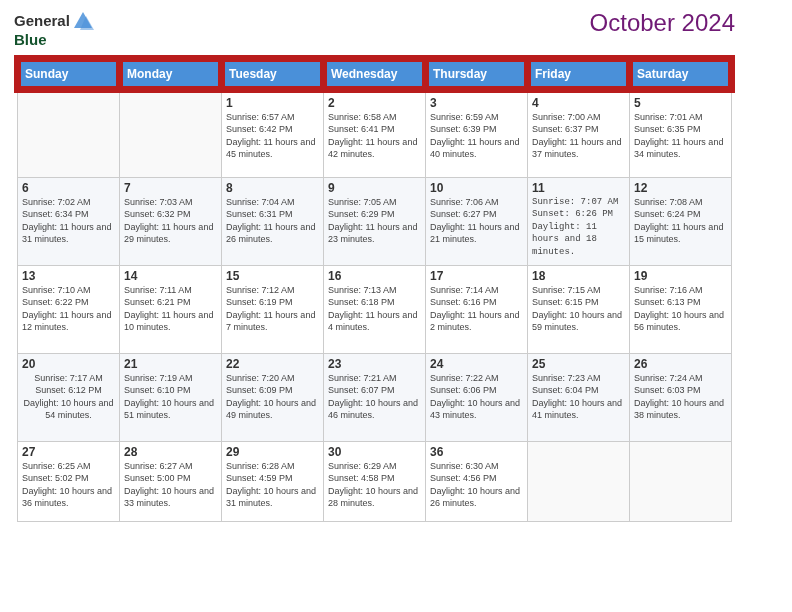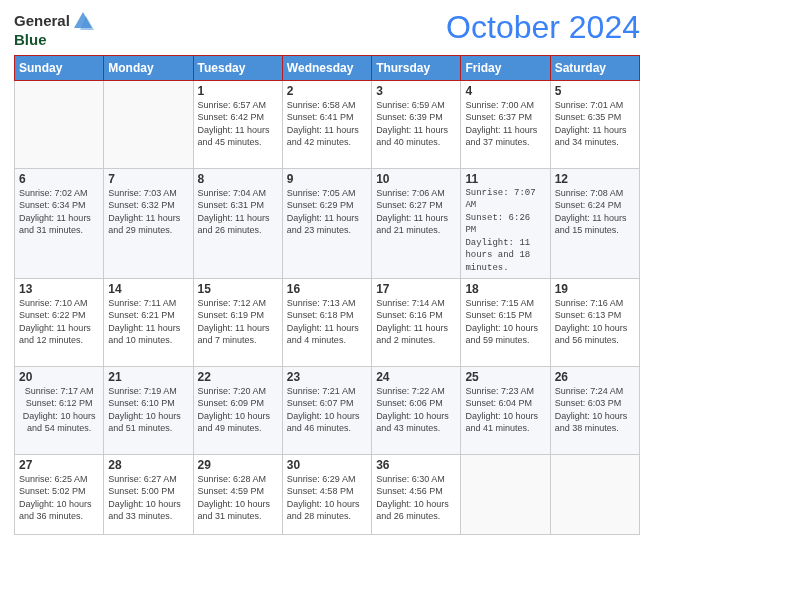--- a/index.html
+++ b/index.html
@@ -4,21 +4,21 @@
   <style>
     * { margin: 0; padding: 0; box-sizing: border-box; }
     body {
       font-family: Arial, sans-serif;
       background: #fff;
       width: 792px;
       height: 612px;
       overflow: hidden;
     }
     .page {
-      width: 640px;
+      width: 735px;
       min-height: 612px;
       background: #fff;
       padding: 10px 0 10px 14px;
     }
     .header-row {
       display: flex;
       align-items: flex-start;
       justify-content: space-between;
       margin-bottom: 4px;
     }
@@ -50,44 +50,44 @@
       align-items: flex-start;
     }
     .logo-line {
       display: flex;
       align-items: center;
     }
     .title-block {
       text-align: right;
     }
     .month-title {
-      font-size: 32px;
+      font-size: 24px;
       font-weight: normal;
-      color: #3b82f6;
+      color: #701a75;
       line-height: 1.1;
     }
     .location-title {
       font-size: 14px;
       color: #555;
       margin-top: 2px;
     }
     .calendar-table {
       width: 100%;
       border-collapse: collapse;
       table-layout: fixed;
       margin-top: 6px;
     }
     .calendar-table th {
       background: #4a90d9;
       color: #fff;
       font-size: 12px;
       font-weight: bold;
       padding: 5px 4px;
       text-align: left;
-      border: 1px solid #b91c1c;
+      border: 7px solid #b91c1c;
     }
     .calendar-table td {
       border: 1px solid #ccc;
       vertical-align: top;
       padding: 3px 4px;
       font-size: 9.5px;
       color: #333;
       min-height: 72px;
       height: 88px;
       background: #fff;

